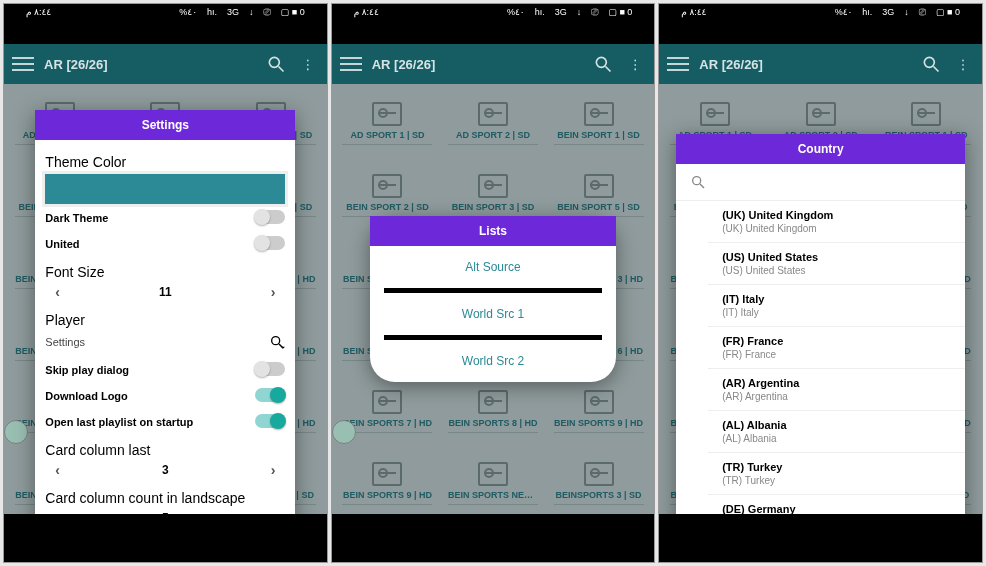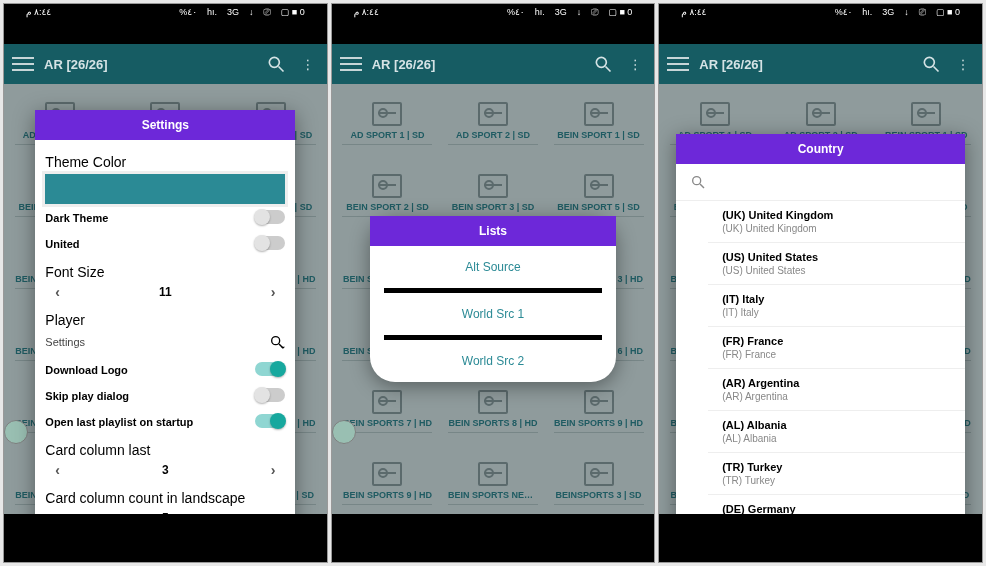--- a/index.html
+++ b/index.html
@@ -192,26 +192,26 @@
           <div class="dlg-sect">Player</div>
           <div class="player-row">
               <span class="player-val">Settings</span>
               <span class="mag"><svg viewBox="0 0 24 24">
                   <circle cx="10" cy="10" r="6" stroke-width="2"></circle>
                   <line x1="15" y1="15" x2="21" y2="21" stroke-width="2"></line>
                   <polyline points="18,19 21,22 24,19" fill="#000" stroke="none"></polyline>
                 </svg></span>
             </div>
           <div class="dlg-row">
+              <span class="dlg-row-label">Skip play dialog</span>
+              <span class="toggle"></span>
+            </div>
+          <div class="dlg-row">
               <span class="dlg-row-label">Download Logo</span>
               <span class="toggle on"></span>
-            </div>
-          <div class="dlg-row">
-              <span class="dlg-row-label">Skip play dialog</span>
-              <span class="toggle"></span>
             </div>
           <div class="dlg-row">
               <span class="dlg-row-label">Open last playlist on startup</span>
               <span class="toggle on"></span>
             </div>
           <div class="dlg-sect">Card column last</div>
           <div class="stepper">
               <span class="chev">‹</span>
               <span>3</span>
               <span class="chev">›</span>

